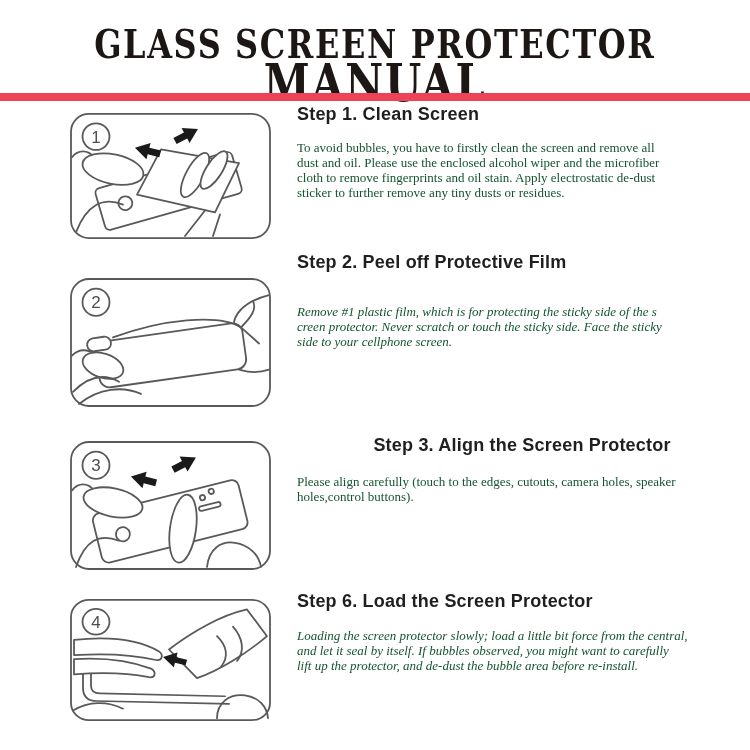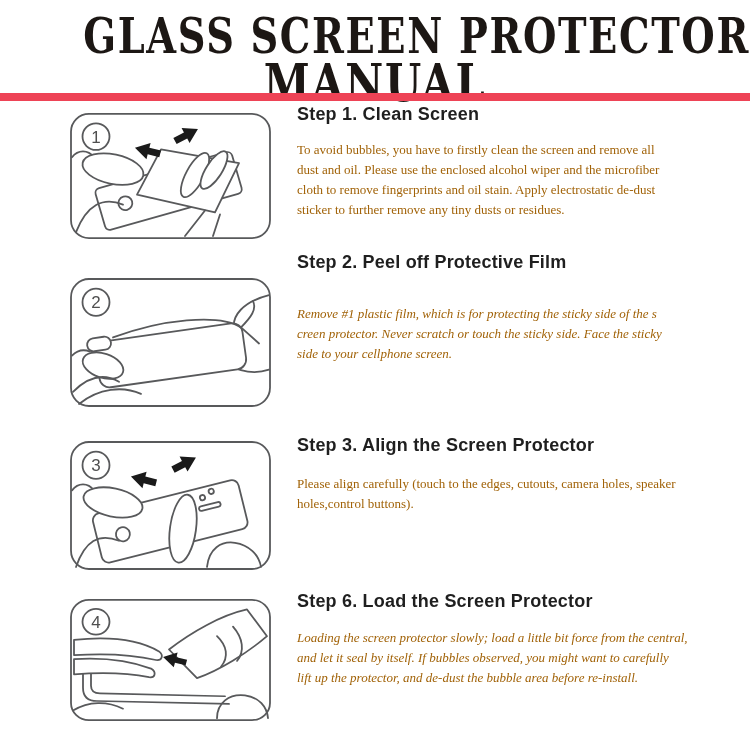--- a/index.html
+++ b/index.html
@@ -13,36 +13,36 @@
   .title-row{left:0;width:750px;text-align:center;color:#1c1714;}
   .title-inner{
     display:inline-block;
     font-family:"DejaVu Serif",serif;
     font-weight:700;
     transform:scaleX(.80);
     transform-origin:center;
     letter-spacing:2px;
     white-space:nowrap;
   }
-  .title-1{top:8px;font-size:48px;}
+  .title-1{top:20px;font-size:40px;}
   .title-2{top:52px;font-size:52px;}
   .divider{left:0;top:93px;width:750px;height:8px;background:#ee4356;}
 
   
   .fig{left:69px;width:203px;}
   .fig svg{display:block;width:100%;height:100%;}
   .step-heading{
     left:297px;width:450px;
     font-size:18px;font-weight:700;color:#1f1f1f;letter-spacing:.2px;
     font-family:"Liberation Sans",sans-serif;
   }
   .step-body{
     left:297px;width:452px;
     font-family:"Liberation Serif",serif;
-    font-size:13px;line-height:20px;color:#a16207;
+    font-size:13px;line-height:15px;color:#14532d;
     white-space:pre-line;
   }
 
   
   .ln{fill:none;stroke:#58595b;stroke-width:1.8;stroke-linecap:round;stroke-linejoin:round;}
   .fillw{fill:#ffffff;stroke:#58595b;stroke-width:1.8;stroke-linecap:round;stroke-linejoin:round;}
   .arrow{fill:#1a1a1a;stroke:none;}
   .badge-num{
     font-family:"Liberation Sans",sans-serif;font-size:17px;fill:#4f4f4f;
     text-anchor:middle;
@@ -146,21 +146,21 @@
       <path class="arrow" d="M26,5 L14,5 L14,0 L0,8.5 L14,17 L14,12 L26,12 Z"></path>
     </g>
     <g transform="translate(100 22) rotate(-28)">
       <path class="arrow" d="M0,5 L12,5 L12,0 L26,8.5 L12,17 L12,12 L0,12 Z"></path>
     </g>
 
     <circle class="ln" cx="27" cy="25" r="13.5"></circle>
     <text class="badge-num" x="27" y="31">3</text>
   </svg>
 </div>
-<div class="abs step-heading" style="top:435px;">Step 3. Align the Screen Protector</div>
+<div class="abs step-heading" style="top:435px;text-align:center;">Step 3. Align the Screen Protector</div>
 <div class="abs step-body" style="top:474px;">Please align carefully (touch to the edges, cutouts, camera holes, speaker
 holes,control buttons).</div>
 
 <div class="abs fig" style="top:598px;height:124px;">
   <svg viewBox="0 0 203 130" preserveAspectRatio="none">
     <rect class="fillw" x="2" y="2" width="199" height="126" rx="18"></rect>
 
     <path class="ln" d="M14,70 L14,94 Q14,108 28,108 L160,111"></path>
     <path class="ln" d="M22,66 L22,92 Q22,100 31,100 L156,103"></path>
 

